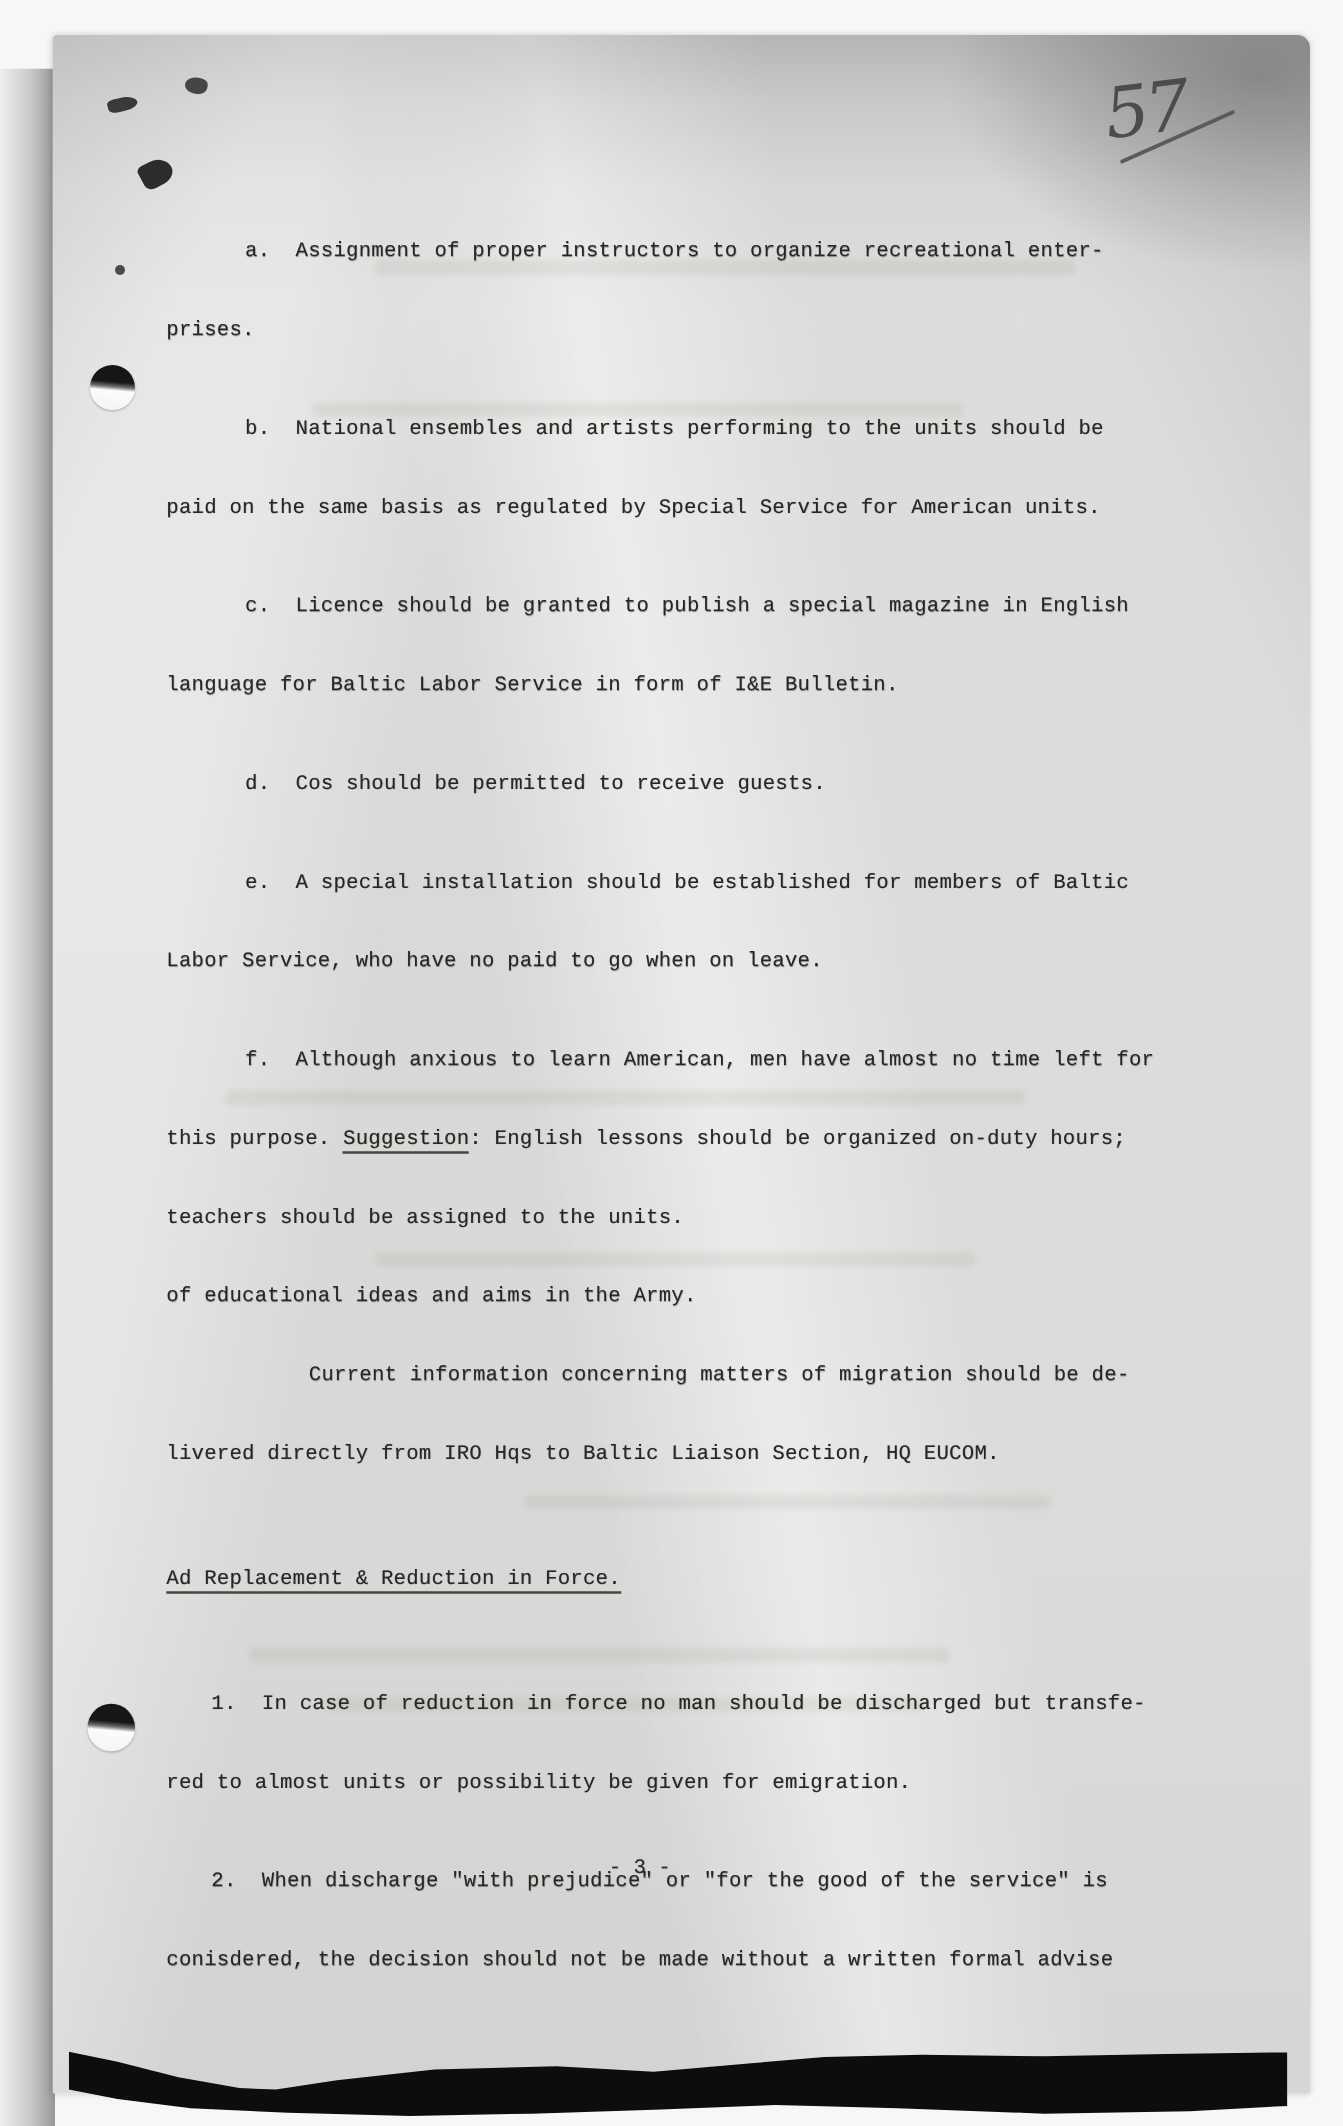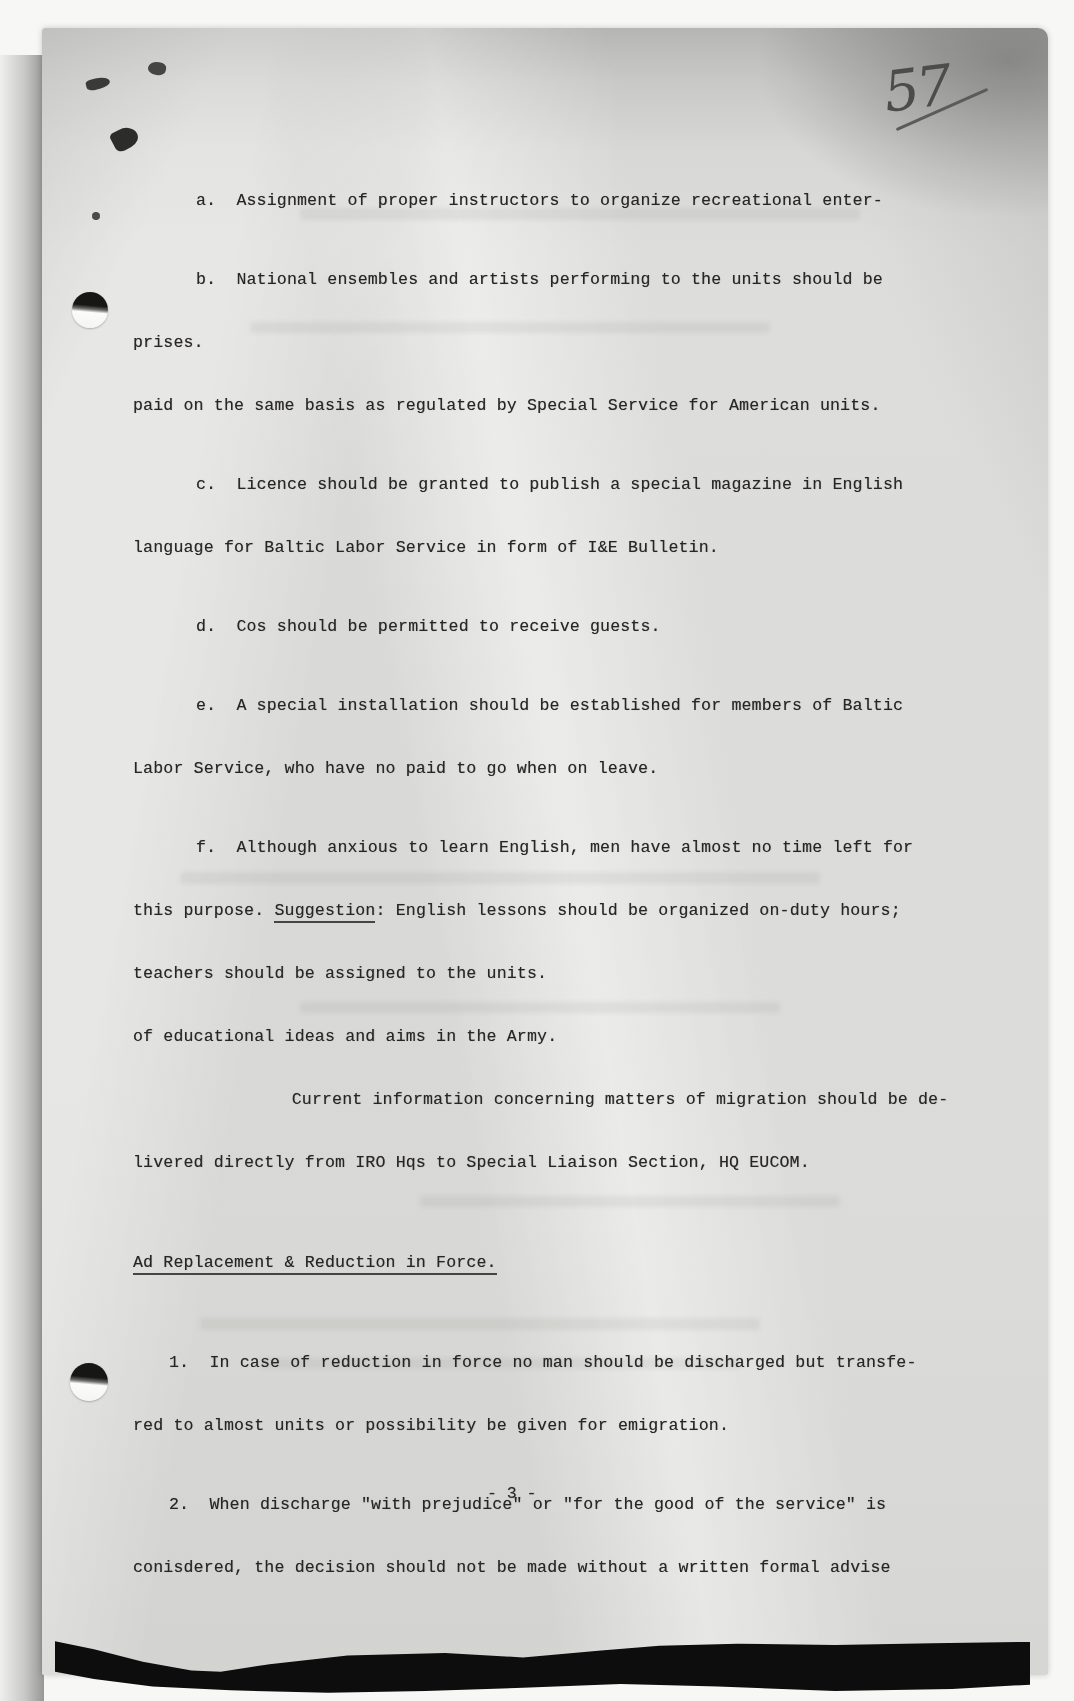--- a/index.html
+++ b/index.html
@@ -84,21 +84,21 @@
   
   .text-block {
     position: absolute; left: 133px; top: 132px; width: 860px; z-index: 4;
     font-size: 16.5px; line-height: 21px; color: #282624;
     white-space: pre; letter-spacing: 0.2px;
     text-shadow: 0.3px 0.4px 0.7px rgba(34,32,30,0.45);
   }
   .line { margin-left: 0; }
   .line.tab  { margin-left: 63px; }
   .line.num  { margin-left: 36px; }
-  .line.cur  { margin-left: 114px; text-align: center; }
+  .line.cur  { margin-left: 114px; }
   .line.gap  { margin-top: 16px; }
   .u { border-bottom: 2px solid rgba(44,42,40,0.85); padding-bottom: 1px; margin-top: 32px; }
 
   .page-number {
     position: absolute; left: 487px; top: 1484px; z-index: 4;
     font-size: 16.5px; color: #2c2a28; white-space: pre;
     text-shadow: 0.3px 0.4px 0.7px rgba(34,32,30,0.45);
   }
 </style>
 </head>
@@ -126,34 +126,34 @@
   <div class="ink ink-3"></div>
   <div class="ink ink-4"></div>
 
   <div class="handwritten">
     <span class="digits">57</span>
     <span class="strike"></span>
   </div>
 
   <div class="text-block">
     <div class="line tab gap">a.  Assignment of proper instructors to organize recreational enter-</div>
+    <div class="line">prises.</div>
     <div class="line tab gap">b.  National ensembles and artists performing to the units should be</div>
-    <div class="line">prises.</div>
     <div class="line">paid on the same basis as regulated by Special Service for American units.</div>
     <div class="line tab gap">c.  Licence should be granted to publish a special magazine in English</div>
     <div class="line">language for Baltic Labor Service in form of I&amp;E Bulletin.</div>
     <div class="line tab gap">d.  Cos should be permitted to receive guests.</div>
     <div class="line tab gap">e.  A special installation should be established for members of Baltic</div>
     <div class="line">Labor Service, who have no paid to go when on leave.</div>
-    <div class="line tab gap">f.  Although anxious to learn English, men have almost no time left for</div>
+    <div class="line tab gap">f.  Although anxious to learn American, men have almost no time left for</div>
     <div class="line"><span>this purpose. </span><span class="u">Suggestion</span><span>: English lessons should be organized on-duty hours;</span></div>
     <div class="line">teachers should be assigned to the units.</div>
     <div class="line">of educational ideas and aims in the Army.</div>
     <div class="line cur">Current information concerning matters of migration should be de-</div>
-    <div class="line">livered directly from IRO Hqs to Special Liaison Section, HQ EUCOM.</div>
+    <div class="line">livered directly from IRO Hqs to Baltic Liaison Section, HQ EUCOM.</div>
 
     <div class="line head gap"><span class="u">Ad Replacement &amp; Reduction in Force.</span></div>
 
     <div class="line num gap">1.  In case of reduction in force no man should be discharged but transfe-</div>
     <div class="line">red to almost units or possibility be given for emigration.</div>
     <div class="line num gap">2.  When discharge "with prejudice" or "for the good of the service" is</div>
     <div class="line">conisdered, the decision should not be made without a written formal advise</div>
     
     
     

